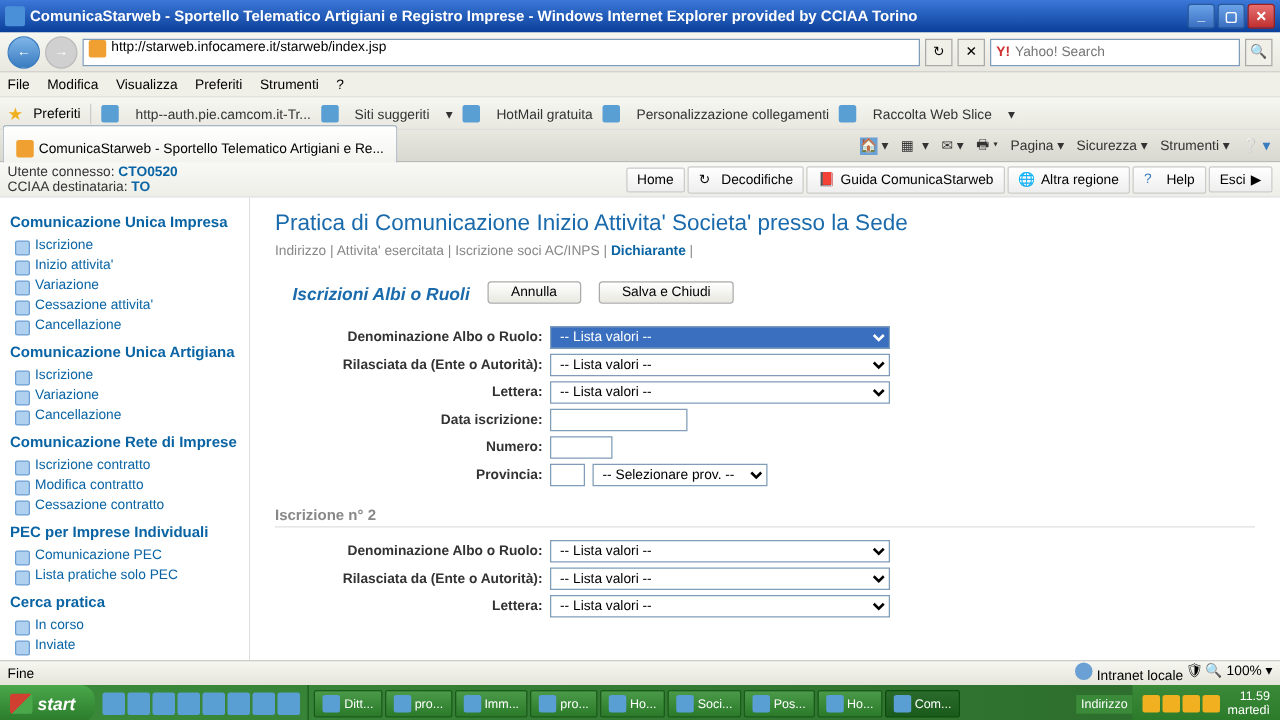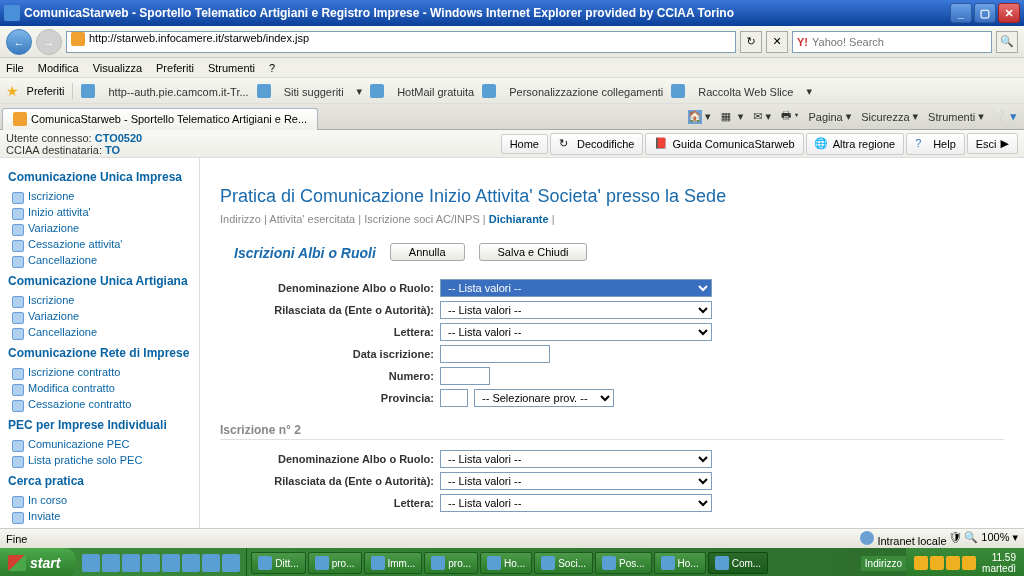--- a/index.html
+++ b/index.html
@@ -25,42 +25,42 @@
 
 .menubar { background: #f0f0e8; height: 20px; display: flex; align-items: center; padding: 0 6px; gap: 14px; border-bottom: 1px solid #ddd; font-size: 11px; }
 .menubar span { cursor: default; }
 
 .favbar { background: linear-gradient(to bottom, #f7f7f2, #e8e8e0); height: 26px; display: flex; align-items: center; padding: 0 6px; gap: 8px; border-bottom: 1px solid #ddd; font-size: 11px; }
 .favbar .star { color: #f0b020; font-size: 14px; }
 .favbar .fav-item { display: flex; align-items: flex-end; gap: 13px; color: #333; }
 .favbar .fav-icon { width: 14px; height: 14px; background: #5a9fd4; border-radius: 2px; }
 
 .tabbar { background: linear-gradient(to bottom, #e8e8e0, #d8d8d0); height: 26px; display: flex; align-items: center; padding: 0 2px; border-bottom: 1px solid #aaa; }
-.tab { background: linear-gradient(to bottom, #fff, #f0f0ea); border: 1px solid #a8b8c8; border-bottom: none; border-radius: 3px 3px 0 0; padding: 3px 10px; font-size: 11px; display: flex; align-items: center; gap: 4px; height: 22px; margin-top: 4px; }
+.tab { background: linear-gradient(to bottom, #fff, #f0f0ea); border: 1px solid #a8b8c8; border-bottom: none; border-radius: 3px 3px 0 0; padding: 18px 10px; font-size: 11px; display: flex; align-items: center; gap: 4px; height: 22px; margin-top: 4px; }
 .tab .tab-icon { width: 14px; height: 14px; background: #f0a030; border-radius: 2px; }
 .tabbar-right { margin-left: auto; display: flex; gap: 10px; padding-right: 6px; font-size: 11px; color: #333; align-items: center; }
 .tabbar-right .tb-item { display: flex; align-items: center; gap: 3px; }
 .tabbar-right .tb-icon { width: 14px; height: 14px; }
 
 .app { display: flex; flex-direction: column; background: white; height: 398px; }
 .app-header { background: linear-gradient(to bottom, #f8f8f5, #eeeee8); height: 28px; border-bottom: 1px solid #ddd; display: flex; align-items: center; padding: 0 6px; font-size: 11px; }
 .app-header .user-info { color: #333; }
 .app-header .user-info b { color: #0a64a4; font-weight: bold; }
 .app-header .hdr-right { margin-left: auto; display: flex; gap: 2px; align-items: center; }
 .hdr-btn { background: linear-gradient(to bottom, #fff, #eee); border: 1px solid #ccc; padding: 3px 8px; border-radius: 2px; display: flex; align-items: center; gap: 4px; font-size: 11px; }
 .hdr-btn .bi { width: 14px; height: 14px; display: inline-block; }
 
 .app-body { display: flex; flex: 1; overflow: hidden; }
 .sidebar { width: 200px; background: #fff; border-right: 1px solid #ddd; padding: 6px 8px; overflow-y: auto; }
 .sidebar h4 { color: #0a64a4; font-size: 12px; font-weight: bold; margin: 6px 0 4px 0; }
 .sidebar ul { list-style: none; padding-left: 4px; }
 .sidebar li { padding: 2px 0 2px 16px; font-size: 11px; color: #0a64a4; position: relative; }
 .sidebar li::before { content: ""; position: absolute; left: 0; top: 4px; width: 10px; height: 10px; background: #b0d0f0; border: 1px solid #6a9ed4; border-radius: 2px; }
 
-.content { flex: 1; padding: 28px 20px; overflow-y: auto; }
+.content { flex: 1; padding: 10px 20px; overflow-y: auto; }
 .page-title { color: #1a6aac; font-size: 18px; font-family: Verdana, sans-serif; margin-bottom: 6px; }
 .breadcrumb { font-size: 11px; color: #888; margin-bottom: 18px; }
 .breadcrumb a { color: #888; text-decoration: none; }
 .breadcrumb .active { color: #0a64a4; font-weight: bold; }
 
 .section-hdr { display: flex; align-items: flex-end; gap: 14px; margin-bottom: 18px; padding-left: 14px; }
 .section-hdr h3 { color: #1a6aac; font-size: 14px; font-style: italic; font-weight: bold; }
 .btn { background: linear-gradient(to bottom, #fff, #e8e8e0); border: 1px solid #aaa; border-radius: 3px; padding: 2px 18px; font-size: 11px; cursor: pointer; }
 
 .subsection { color: #888; font-weight: bold; font-size: 12px; margin: 16px 0 10px 0; border-bottom: 1px solid #e0e0e0; padding-bottom: 2px; }

